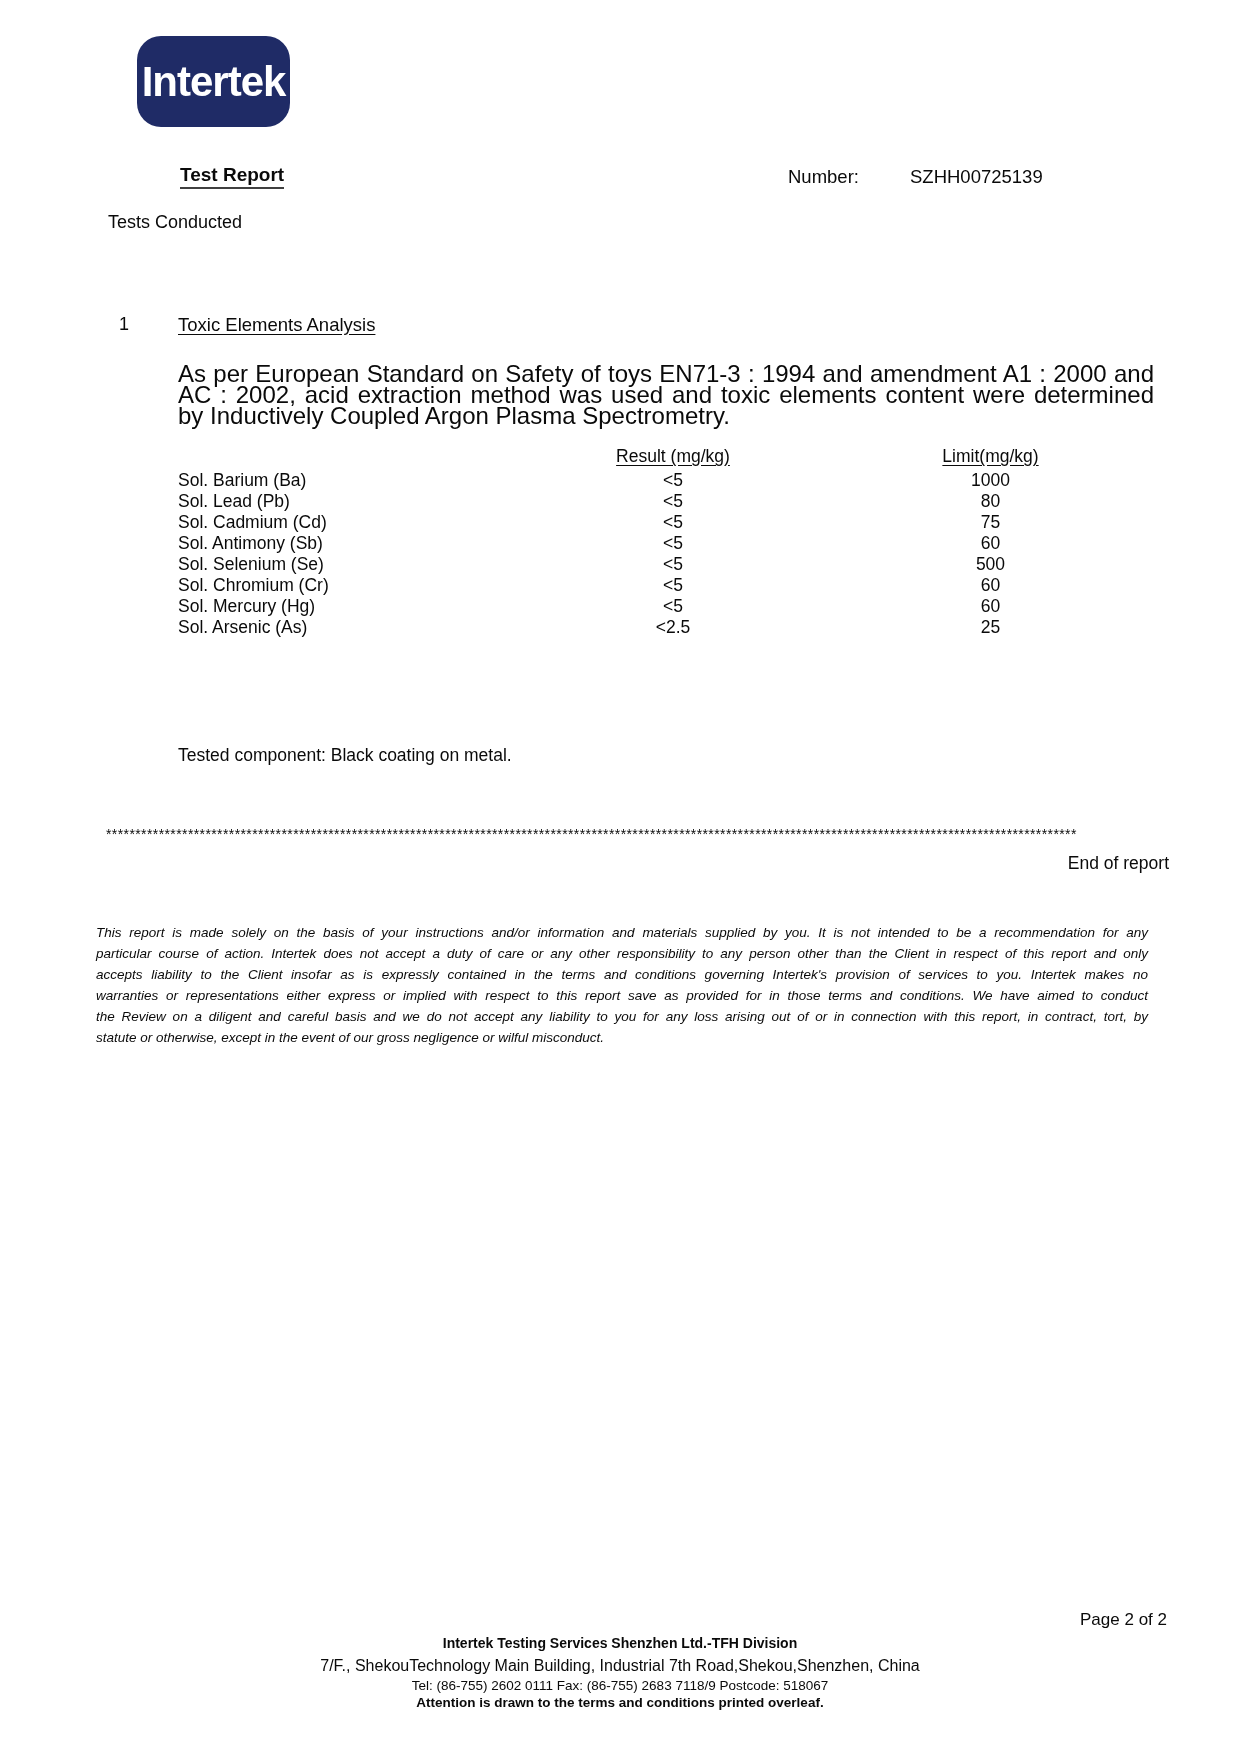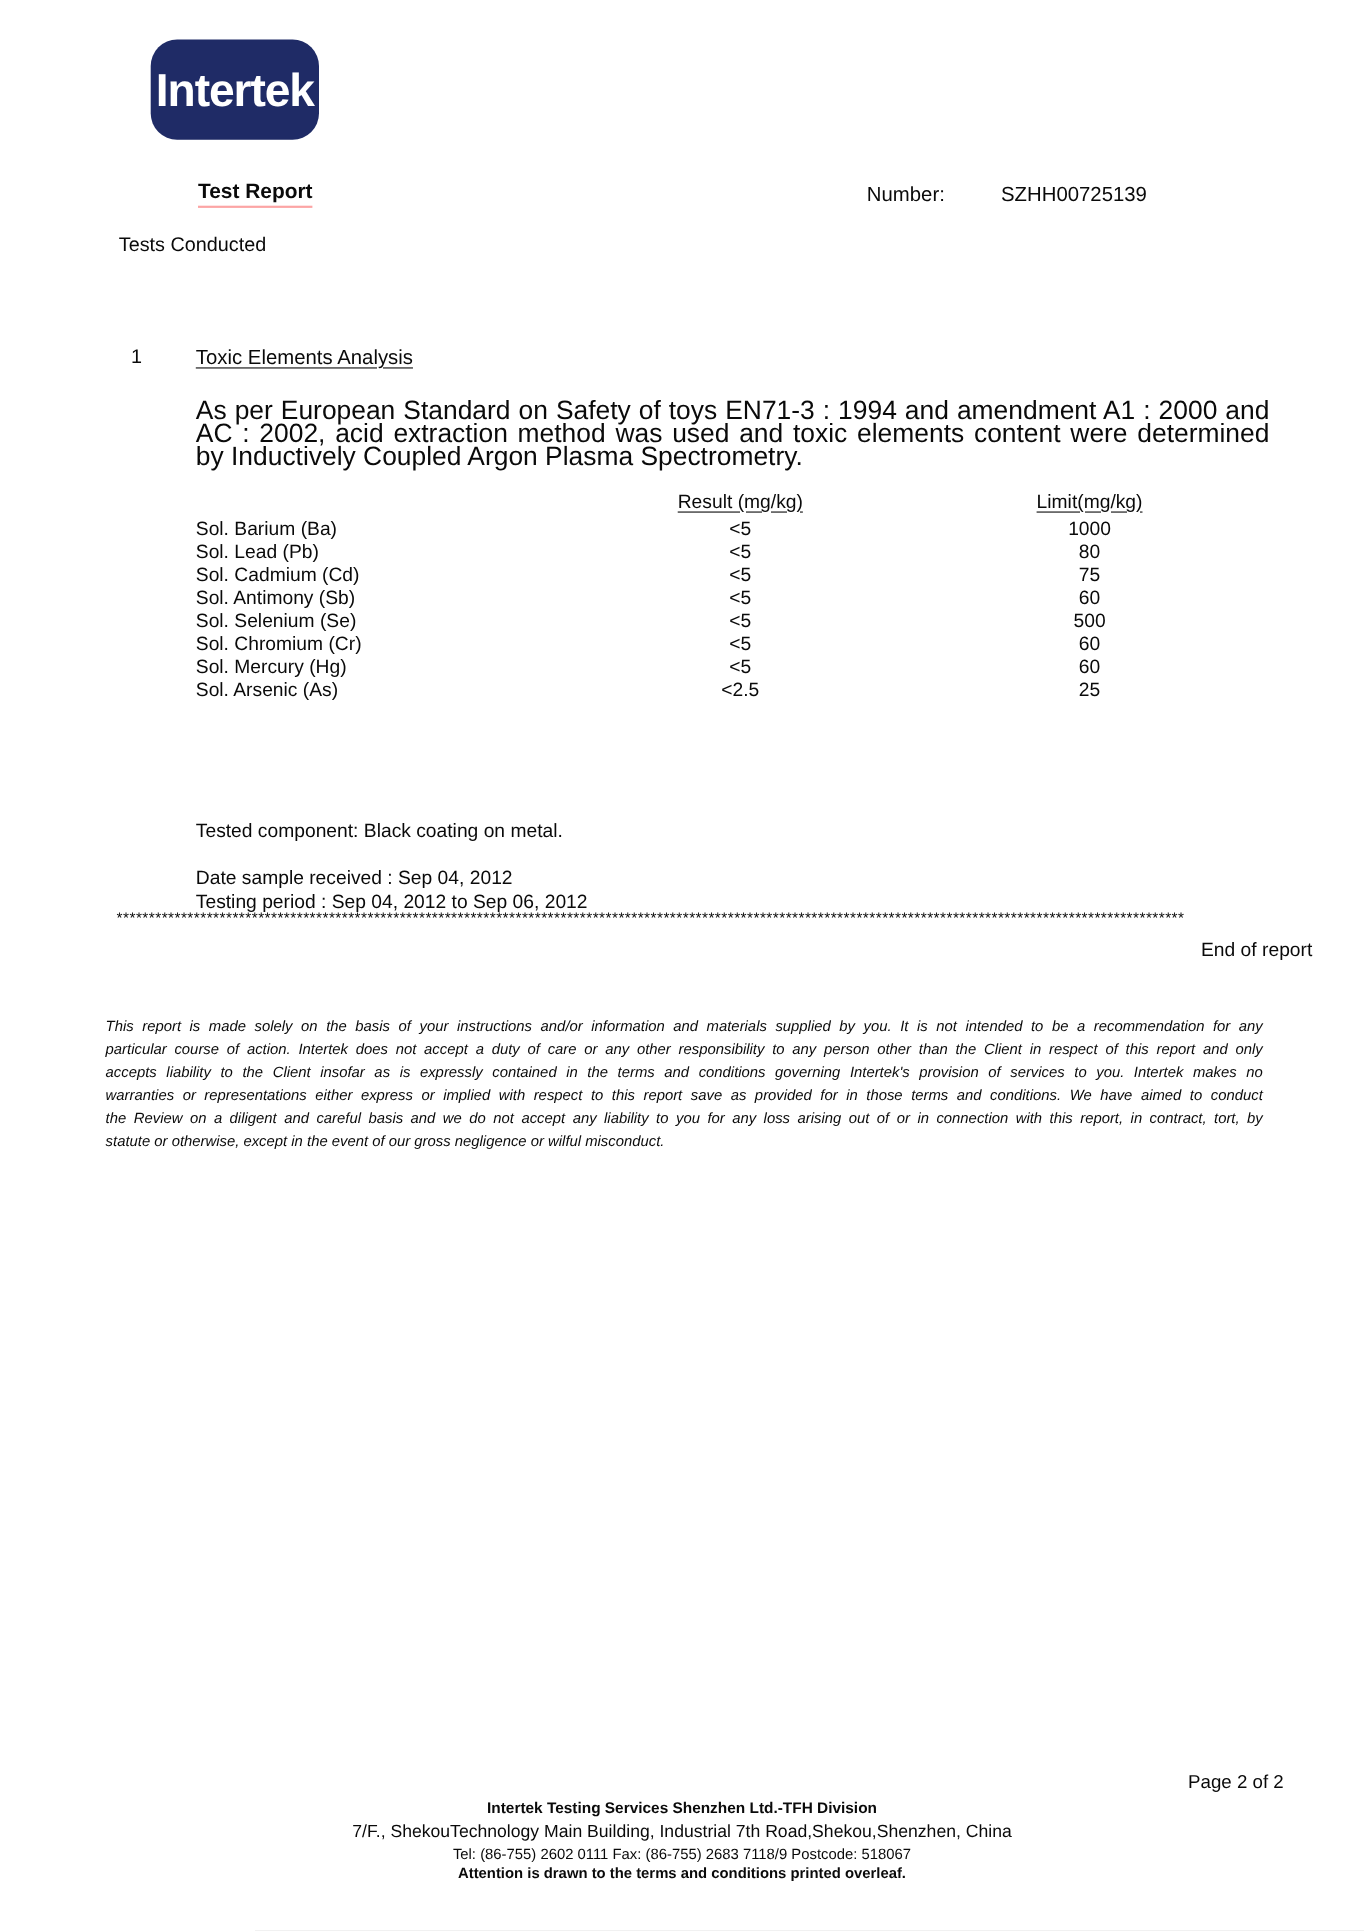--- a/index.html
+++ b/index.html
@@ -28,21 +28,21 @@
     color: #ffffff;
     font-size: 42px;
     font-weight: bold;
     letter-spacing: -1px;
   }
 
   
   .report-title {
     left: 180px; top: 164px;
     font-size: 19px; font-weight: bold;
-    border-bottom: 2px solid #fca5a5;
+    border-bottom: 2px solid #404040;
     padding-bottom: 1px;
   }
   .number-label { left: 788px; top: 166px; font-size: 18.5px; }
   .number-value { left: 910px; top: 166px; font-size: 18.5px; }
   .tests-conducted { left: 108px; top: 212px; font-size: 18px; }
 
   
   .section-number { left: 119px; top: 314px; font-size: 18px; }
   .section-title {
     left: 178px; top: 314px; font-size: 18.5px;
@@ -78,21 +78,21 @@
   .dates { left: 178px; top: 788px; font-size: 17.5px; line-height: 21px; }
 
   
   .separator {
     left: 106px; top: 826px; width: 1060px; height: 16px;
     font-size: 14px; line-height: 16px;
     white-space: nowrap; overflow: hidden;
     letter-spacing: 0.4px;
   }
   .end-of-report {
-    left: 828px; top: 853px; width: 365px;
+    left: 804px; top: 853px; width: 365px;
     font-size: 17.5px; text-align: right;
   }
 
   
   .disclaimer { left: 96px; top: 922px; width: 1052px; }
   .disclaimer-line {
     font-size: 13.5px; font-style: italic; line-height: 21px;
     text-align: justify; text-align-last: justify;
     white-space: normal;
   }
@@ -168,24 +168,20 @@
     </div>
     <div class="trow">
       <div class="tcell el">Sol. Arsenic (As)</div>
       <div class="tcell res">&lt;2.5</div>
       <div class="tcell lim">25</div>
     </div>
   </div>
 
 
   <div class="abs tested-component">Tested component: Black coating on metal.</div>
-  <div class="abs dates">
-    <div>Date sample received : Sep 04, 2012</div>
-    <div>Testing period : Sep 04, 2012 to Sep 06, 2012</div>
-  </div>
 
   <div class="abs separator">**********************************************************************************************************************************************************************</div>
   <div class="abs end-of-report">End of report</div>
 
   <div class="abs disclaimer">
     <div class="disclaimer-line">This report is made solely on the basis of your instructions and/or information and materials supplied by you. It is not intended to be a recommendation for any</div>
     <div class="disclaimer-line">particular course of action. Intertek does not accept a duty of care or any other responsibility to any person other than the Client in respect of this report and only</div>
     <div class="disclaimer-line">accepts liability to the Client insofar as is expressly contained in the terms and conditions governing Intertek's provision of services to you. Intertek makes no</div>
     <div class="disclaimer-line">warranties or representations either express or implied with respect to this report save as provided for in those terms and conditions. We have aimed to conduct</div>
     <div class="disclaimer-line">the Review on a diligent and careful basis and we do not accept any liability to you for any loss arising out of or in connection with this report, in contract, tort, by</div>

